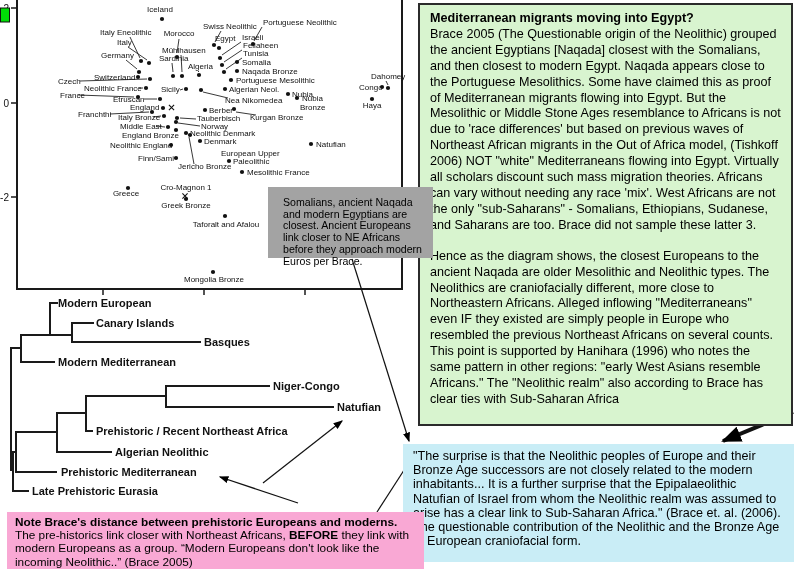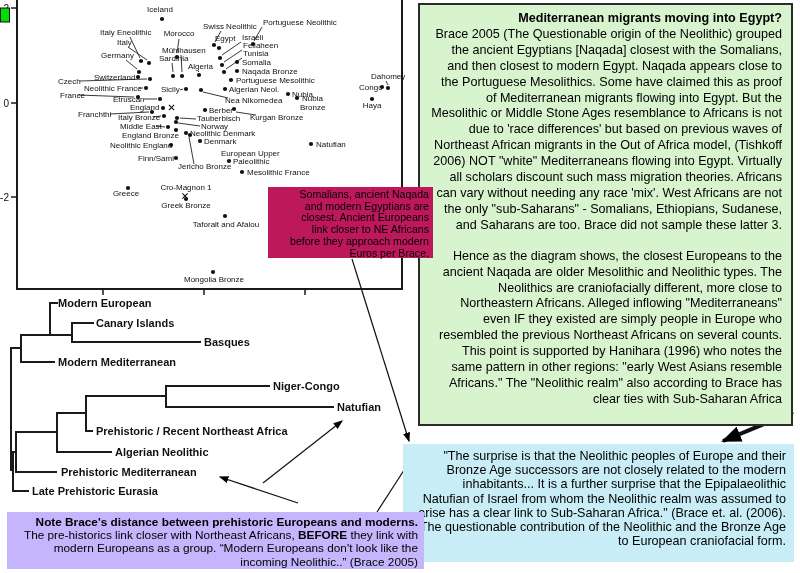--- a/index.html
+++ b/index.html
@@ -3,30 +3,30 @@
 <meta charset="utf-8">
 <style>
   html,body{margin:0;padding:0;background:#fff;}
   #canvas{position:relative;width:800px;height:573px;background:#ffffff;
           font-family:"Liberation Sans",sans-serif;overflow:hidden;color:#000;}
   #diagram{position:absolute;left:0;top:0;}
   #diagram text{font-family:"Liberation Sans",sans-serif;fill:#111;}
   .pt-label{font-size:8px;}
   .tick-label{font-size:10px;}
   .dendro-label{font-size:11px;font-weight:bold;}
-  .box{position:absolute;box-sizing:border-box;text-align:right;}
+  .box{position:absolute;box-sizing:border-box;}
   #green-box{left:418px;top:3px;width:375px;height:423px;background:#d8f4cf;
              border:2px solid #2b2b2b;padding:6px 9px 0 10px;font-size:12.6px;line-height:15.9px;}
   #green-box .title{font-weight:bold;}
   #green-box p{margin:0 0 15px 0;}
-  #yellow-box{left:268px;top:187px;width:165px;height:71px;background:#be185d;
-              padding:2px 4px 0 15px;font-size:10.6px;line-height:11.7px;}
+  #yellow-box{left:268px;top:187px;width:165px;height:71px;background:#a3a3a3;
+              padding:10px 4px 0 15px;font-size:10.6px;line-height:11.7px;}
   #cyan-box{left:403px;top:444px;width:391px;height:118px;background:#c9edf6;
             padding:5px 8px 0 10px;font-size:12.6px;line-height:14.2px;}
-  #orange-box{left:7px;top:512px;width:417px;height:57px;background:#c4b5fd;
+  #orange-box{left:7px;top:512px;width:417px;height:57px;background:#f9a8d4;
               padding:4px 6px 0 8px;font-size:11.8px;line-height:13.2px;}
   .b{font-weight:bold;}
   .i{}
 </style>
 </head>
 <body>
 
 <div id="canvas">
 
   <svg id="diagram" width="800" height="573" viewBox="0 0 800 573">

